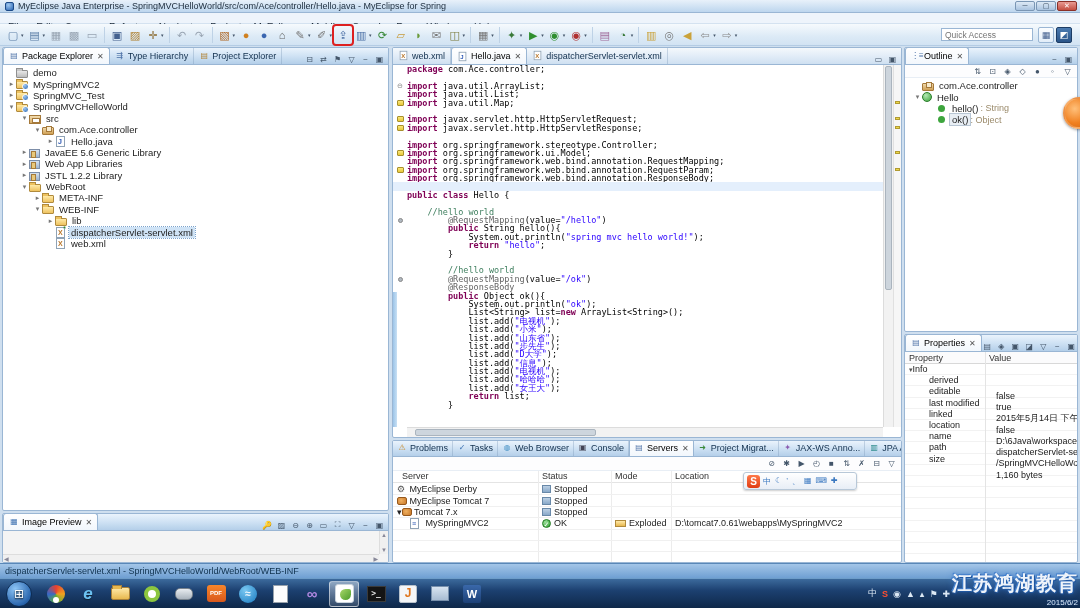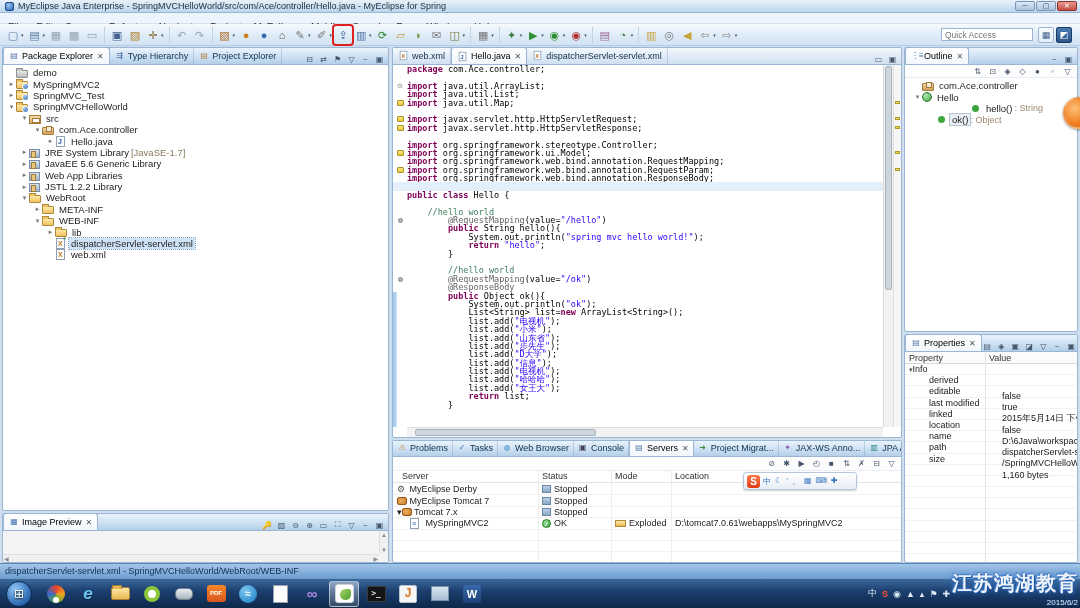--- a/index.html
+++ b/index.html
@@ -145,21 +145,21 @@
     font-weight:bold; font-size:10px; line-height:13px; text-align:center; }
   #sogou .sico { font-size:8px; color:#3a78c0; }
 
   
   #outline { left:904px; top:47px; width:174px; height:285px; }
   #properties { left:904px; top:334px; width:174px; height:229px; }
   #prop-header { height:12px; border-bottom:1px solid #d8d8d8; position:relative; font-size:9px; color:#333; background:#fbfbfc; }
   #prop-vline { position:absolute; left:80px; top:17px; bottom:0; width:1px; background:#e4e4e4; }
   .prow { height:11.2px; display:flex; align-items:center; border-bottom:1px solid #f2f2f2; font-size:9px; white-space:nowrap; }
   .prow .pname { width:80px; flex:none; overflow:hidden; padding-left:24px; color:#222; }
-  .prow .pval { overflow:hidden; padding-left:17px; color:#222;margin-top:32px; }
+  .prow .pval { overflow:hidden; padding-left:11px; color:#222;margin-top:32px; }
   .prow.group .pname { padding-left:4px; font-weight:normal; }
   .prow.group .parrow { width:8px; font-size:7px; color:#555; }
 
   
   #imgprev { left:2px; top:513px; width:387px; height:50px; }
   #imgprev .content { position:absolute; left:0; top:17px; right:0; bottom:0; background:#f4f4f4; }
   #imgprev .vsb { position:absolute; right:0; top:17px; bottom:8px; width:9px; background:#f0f0f0; border-left:1px solid #ddd; }
   #imgprev .hsb { position:absolute; left:0; right:9px; bottom:0; height:8px; background:#f0f0f0; border-top:1px solid #ddd; }
 
   
@@ -437,26 +437,20 @@
         <span class="lbl">com.Ace.controller</span>
       </div>
       <div class="trow" style="padding-left: 43px;">
         <span class="arrow">▸</span>
         <span class="ic ic-page java" data-l="J"></span>
         <span class="lbl">Hello.java</span>
       </div>
       <div class="trow" style="padding-left: 17px;">
         <span class="arrow">▸</span>
         <span class="ic ic-lib"></span>
-        <span class="lbl">JRE System Library</span>
-        <span class="extra"> [JavaSE-1.7]</span>
-      </div>
-      <div class="trow" style="padding-left: 17px;">
-        <span class="arrow">▸</span>
-        <span class="ic ic-lib"></span>
         <span class="lbl">JavaEE 5.6 Generic Library</span>
       </div>
       <div class="trow" style="padding-left: 17px;">
         <span class="arrow">▸</span>
         <span class="ic ic-lib"></span>
         <span class="lbl">Web App Libraries</span>
       </div>
       <div class="trow" style="padding-left: 17px;">
         <span class="arrow">▸</span>
         <span class="ic ic-lib"></span>
@@ -915,21 +909,21 @@
       <div class="trow" style="padding-left: 8px;">
         <span class="arrow"></span>
         <span class="ic ic-pkg"></span>
         <span class="lbl">com.Ace.controller</span>
       </div>
       <div class="trow" style="padding-left: 8px;">
         <span class="arrow">▾</span>
         <span class="ic ic-class"></span>
         <span class="lbl">Hello</span>
       </div>
-      <div class="trow" style="padding-left: 22px; justify-content: center;">
+      <div class="trow" style="padding-left: 22px;">
         <span class="arrow"></span>
         <span class="ic ic-method"></span>
         <span class="lbl">hello()</span>
         <span class="suffix"> : String</span>
       </div>
       <div class="trow osel" style="padding-left: 22px;">
         <span class="arrow"></span>
         <span class="ic ic-method"></span>
         <span class="lbl">ok()</span>
         <span class="suffix"> : Object</span>

